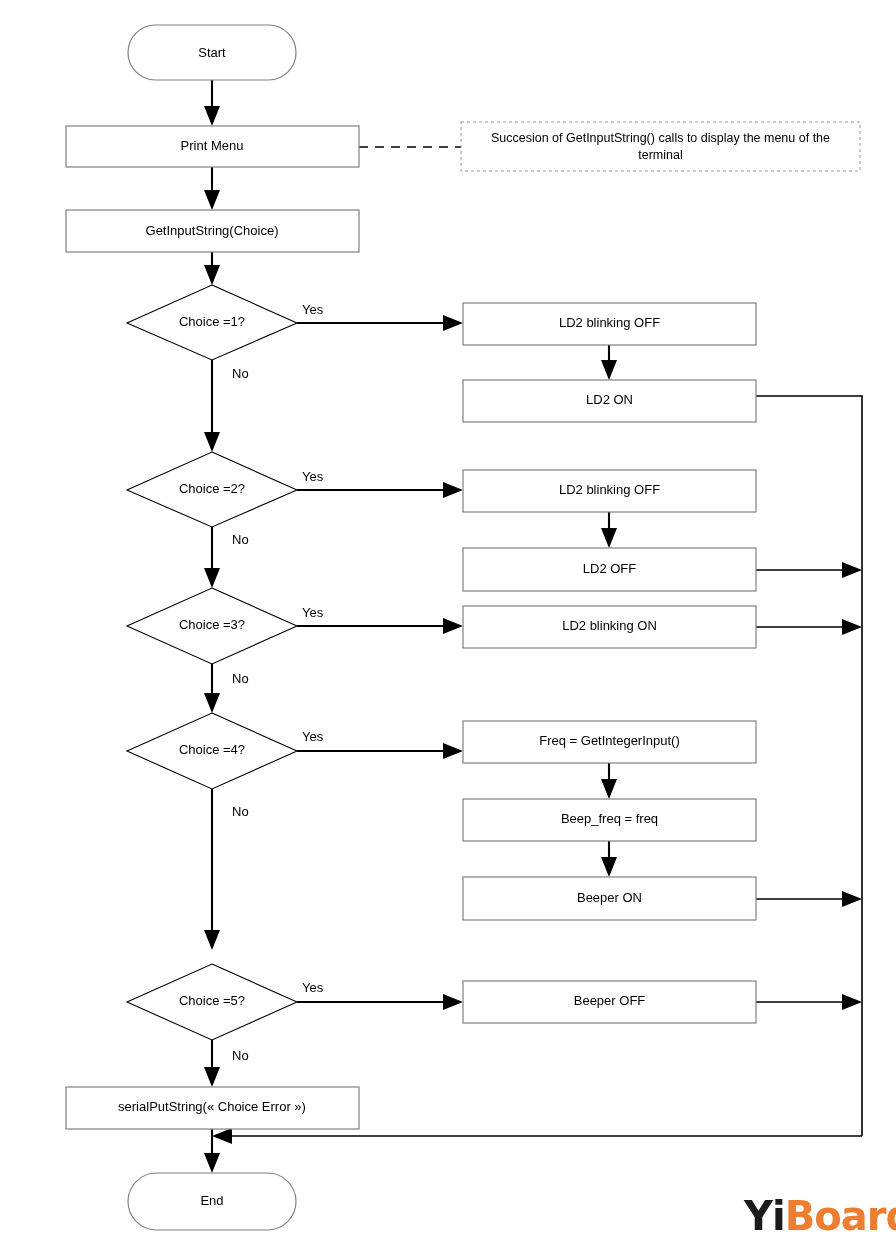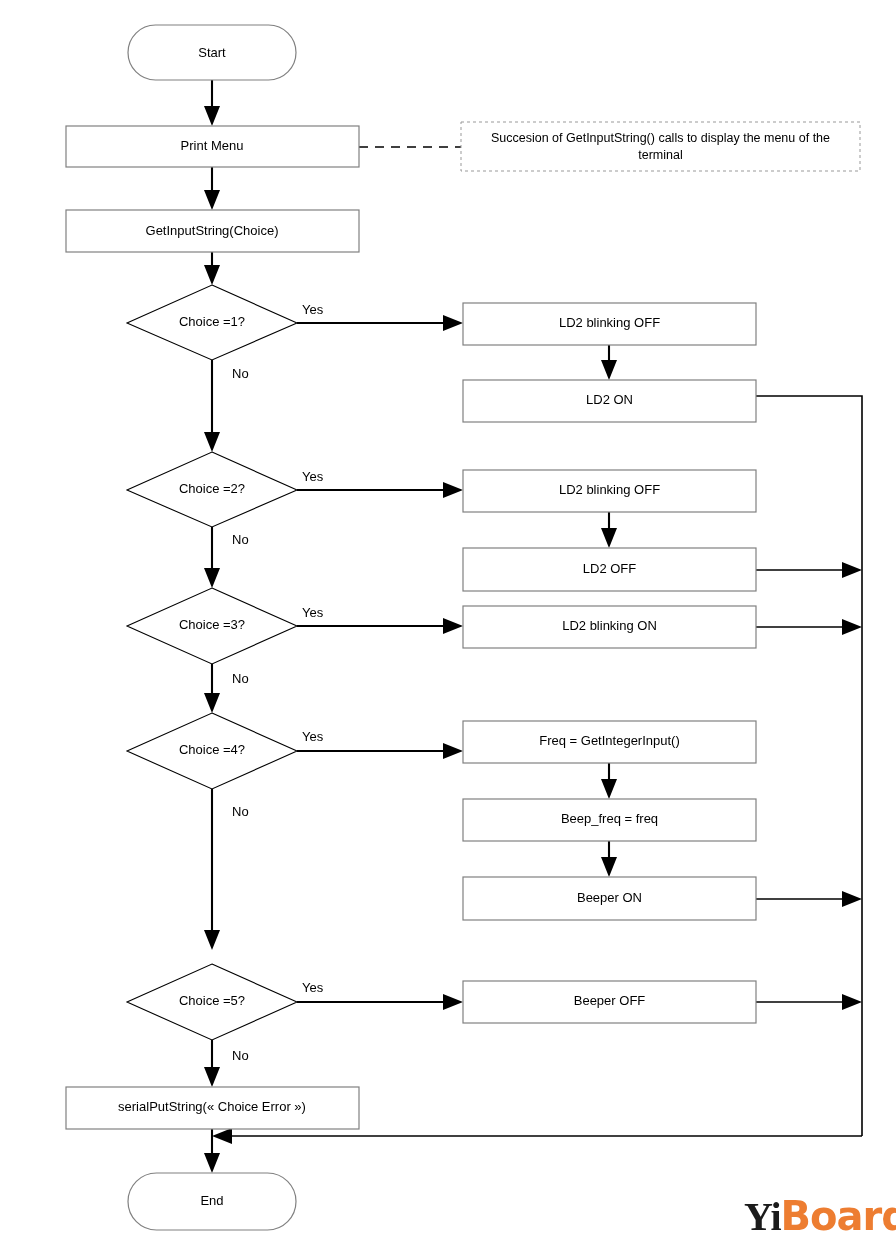--- a/index.html
+++ b/index.html
@@ -82,21 +82,21 @@
     position: absolute;
     left: 744px;
     top: 1196px;
     font-family: "DejaVu Sans", sans-serif;
     font-size: 40px;
     font-weight: bold;
     letter-spacing: -1px;
     line-height: 1;
     user-select: none;
   }
-  #watermark .wm-dark { color: #1b1b1b; font-family: Liberation Serif, serif; }
+  #watermark .wm-dark { color: #1b1b1b; }
   #watermark .wm-accent { color: #ED7D31; }
 </style>
 </head>
 <body>
 
 <div id="flow-root">
 
   <svg id="flowchart" viewBox="0 0 896 1260" xmlns="http://www.w3.org/2000/svg">
 
     <g>

